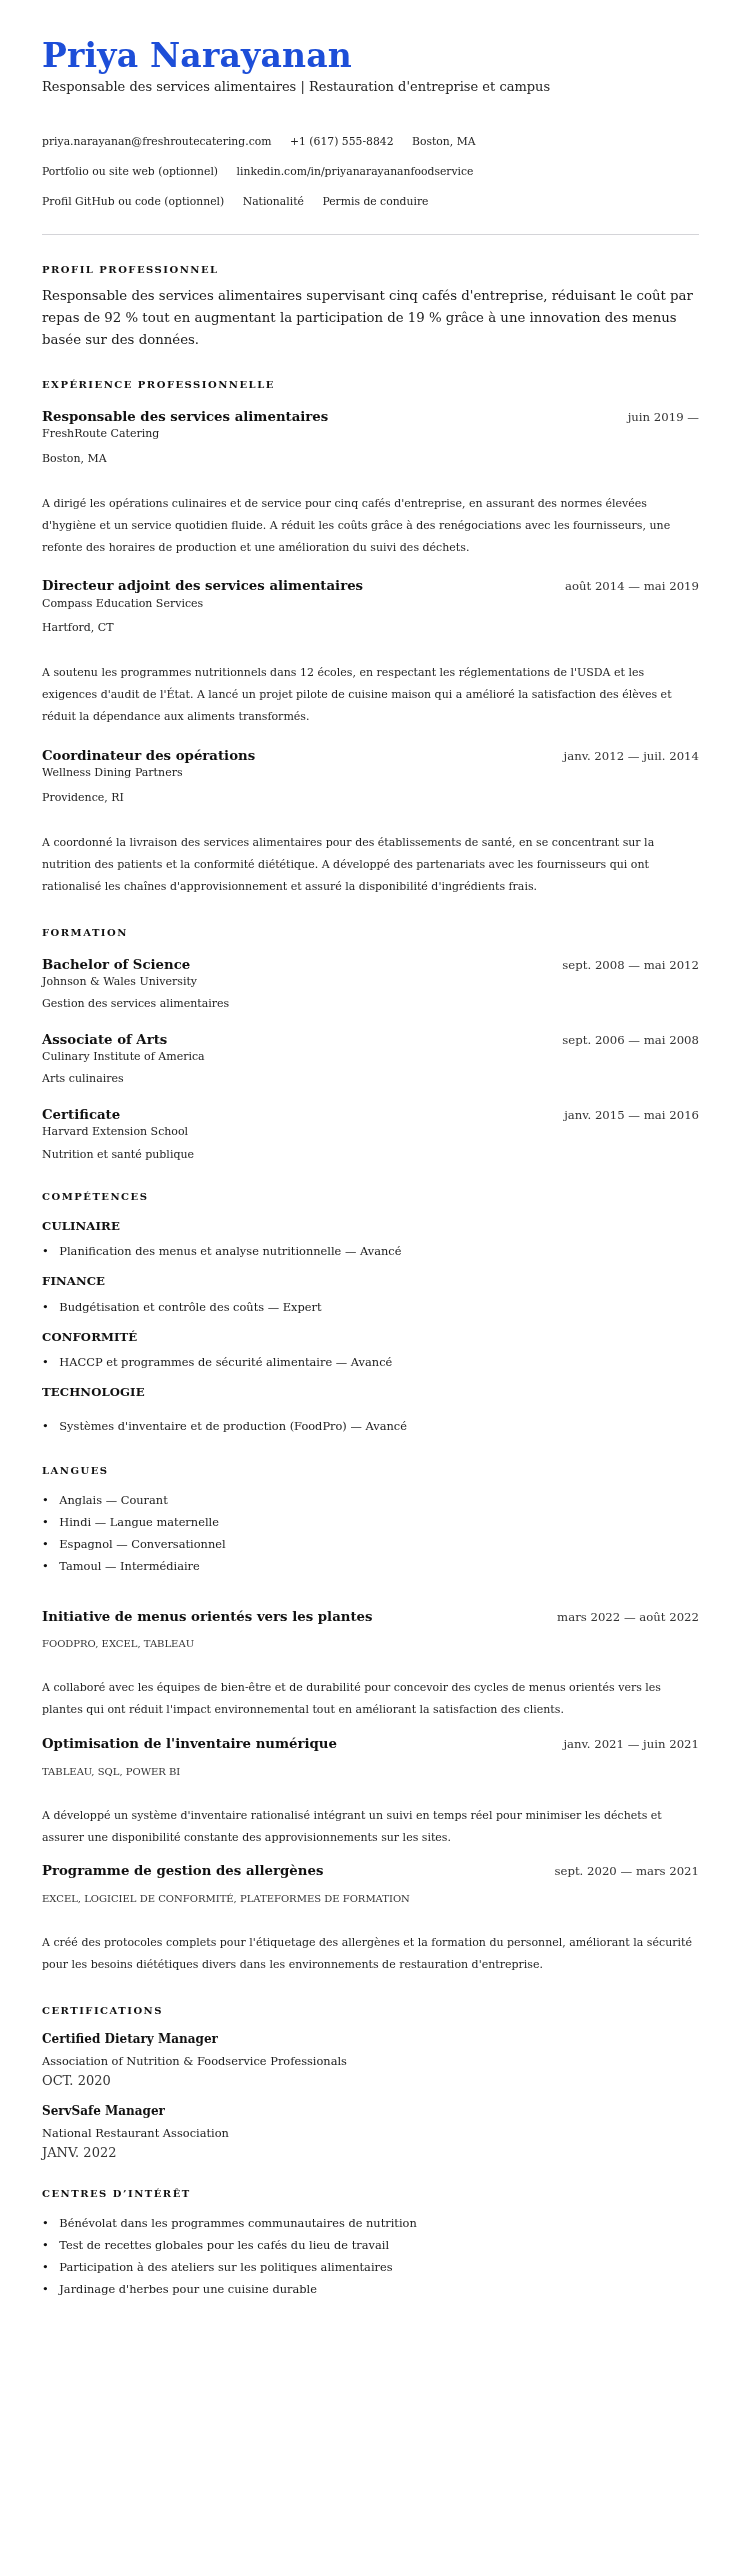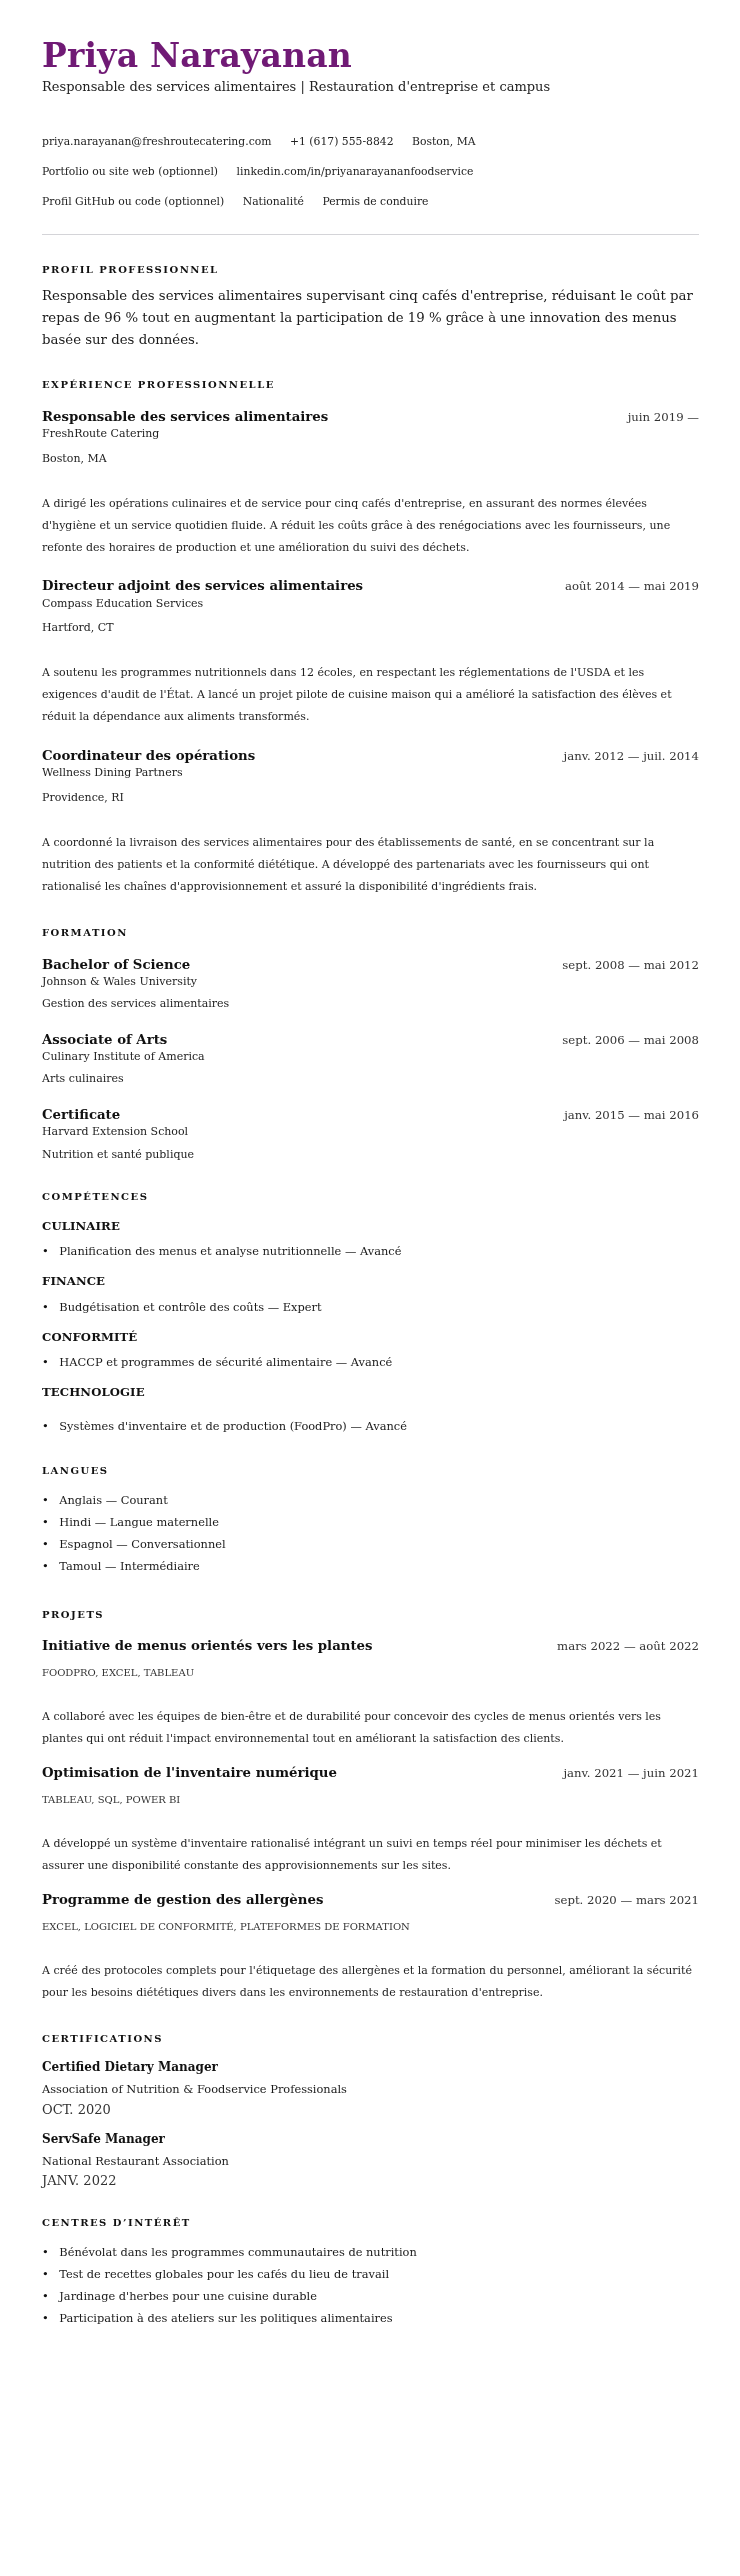--- a/index.html
+++ b/index.html
@@ -4,21 +4,21 @@
 <style>
   * { box-sizing: border-box; margin: 0; padding: 0; }
   html, body { background: #ffffff; }
   body {
     width: 741px;
     font-family: "DejaVu Serif", serif;
     color: #1a1a1a;
   }
   .page { padding: 35px 42px 37px 42px; }
 
-  .name { font-size: 33px; font-weight: bold; line-height: 42px; color: #701a75; letter-spacing: 0.2px; }
+  .name { font-size: 33px; font-weight: bold; line-height: 42px; color: #1d4ed8; letter-spacing: 0.2px; }
   .headline { font-size: 13px; line-height: 18.5px; color: #222; margin-top: 1.2px; }
   .contact-row { display: flex; flex-wrap: wrap; gap: 0 18.5px; font-size: 10.8px; line-height: 15px; color: #222; margin-top: 15px; }
   .contact-row + .contact-row { margin-top: 15px; text-align: center; }
   .contact-first { margin-top: 37px; }
   .divider { height: 1.2px; background: #d4d4d8; margin-top: 25px; }
 
   .section-title {
     font-size: 10px; font-weight: bold; letter-spacing: 1.5px; text-transform: uppercase;
     color: #111; line-height: 13.6px;
   }
@@ -64,21 +64,21 @@
     <div class="contact-row">
       <span>Profil GitHub ou code (optionnel)</span>
       <span>Nationalité</span>
       <span>Permis de conduire</span>
     </div>
     <div class="divider"></div>
   </header>
 
   <section style="margin-top:28px">
     <h2 class="section-title">Profil professionnel</h2>
-    <p class="summary">Responsable des services alimentaires supervisant cinq cafés d'entreprise, réduisant le coût par repas de 96 % tout en augmentant la participation de 19 % grâce à une innovation des menus basée sur des données.</p>
+    <p class="summary">Responsable des services alimentaires supervisant cinq cafés d'entreprise, réduisant le coût par repas de 92 % tout en augmentant la participation de 19 % grâce à une innovation des menus basée sur des données.</p>
   </section>
 
   <section style="margin-top:27px">
     <h2 class="section-title">Expérience professionnelle</h2>
 
     <div style="margin-top:16px">
       <div class="entry-head">
         <div class="entry-title">Responsable des services alimentaires</div>
         <div class="entry-date">juin 2019 —</div>
       </div>
@@ -172,21 +172,20 @@
     <h2 class="section-title">Langues</h2>
     <ul class="bullets" style="margin-top:11px">
       <li>Anglais — Courant</li>
       <li>Hindi — Langue maternelle</li>
       <li>Espagnol — Conversationnel</li>
       <li>Tamoul — Intermédiaire</li>
     </ul>
   </section>
 
   <section style="margin-top:31px">
-    <h2 class="section-title">Projets</h2>
 
     <div style="margin-top:15px">
       <div class="entry-head">
         <div class="entry-title">Initiative de menus orientés vers les plantes</div>
         <div class="entry-date">mars 2022 — août 2022</div>
       </div>
       <div class="tags">FOODPRO, EXCEL, TABLEAU</div>
       <p class="entry-desc">A collaboré avec les équipes de bien-être et de durabilité pour concevoir des cycles de menus orientés vers les plantes qui ont réduit l'impact environnemental tout en améliorant la satisfaction des clients.</p>
     </div>
 
@@ -223,19 +222,19 @@
       <div class="cert-org">National Restaurant Association</div>
       <div class="cert-date">JANV. 2022</div>
     </div>
   </section>
 
   <section style="margin-top:28px">
     <h2 class="section-title">Centres d’intérêt</h2>
     <ul class="bullets" style="margin-top:11px">
       <li>Bénévolat dans les programmes communautaires de nutrition</li>
       <li>Test de recettes globales pour les cafés du lieu de travail</li>
+      <li>Participation à des ateliers sur les politiques alimentaires</li>
       <li>Jardinage d'herbes pour une cuisine durable</li>
-      <li>Participation à des ateliers sur les politiques alimentaires</li>
     </ul>
   </section>
 
 </div>
 
 
 </body></html>

